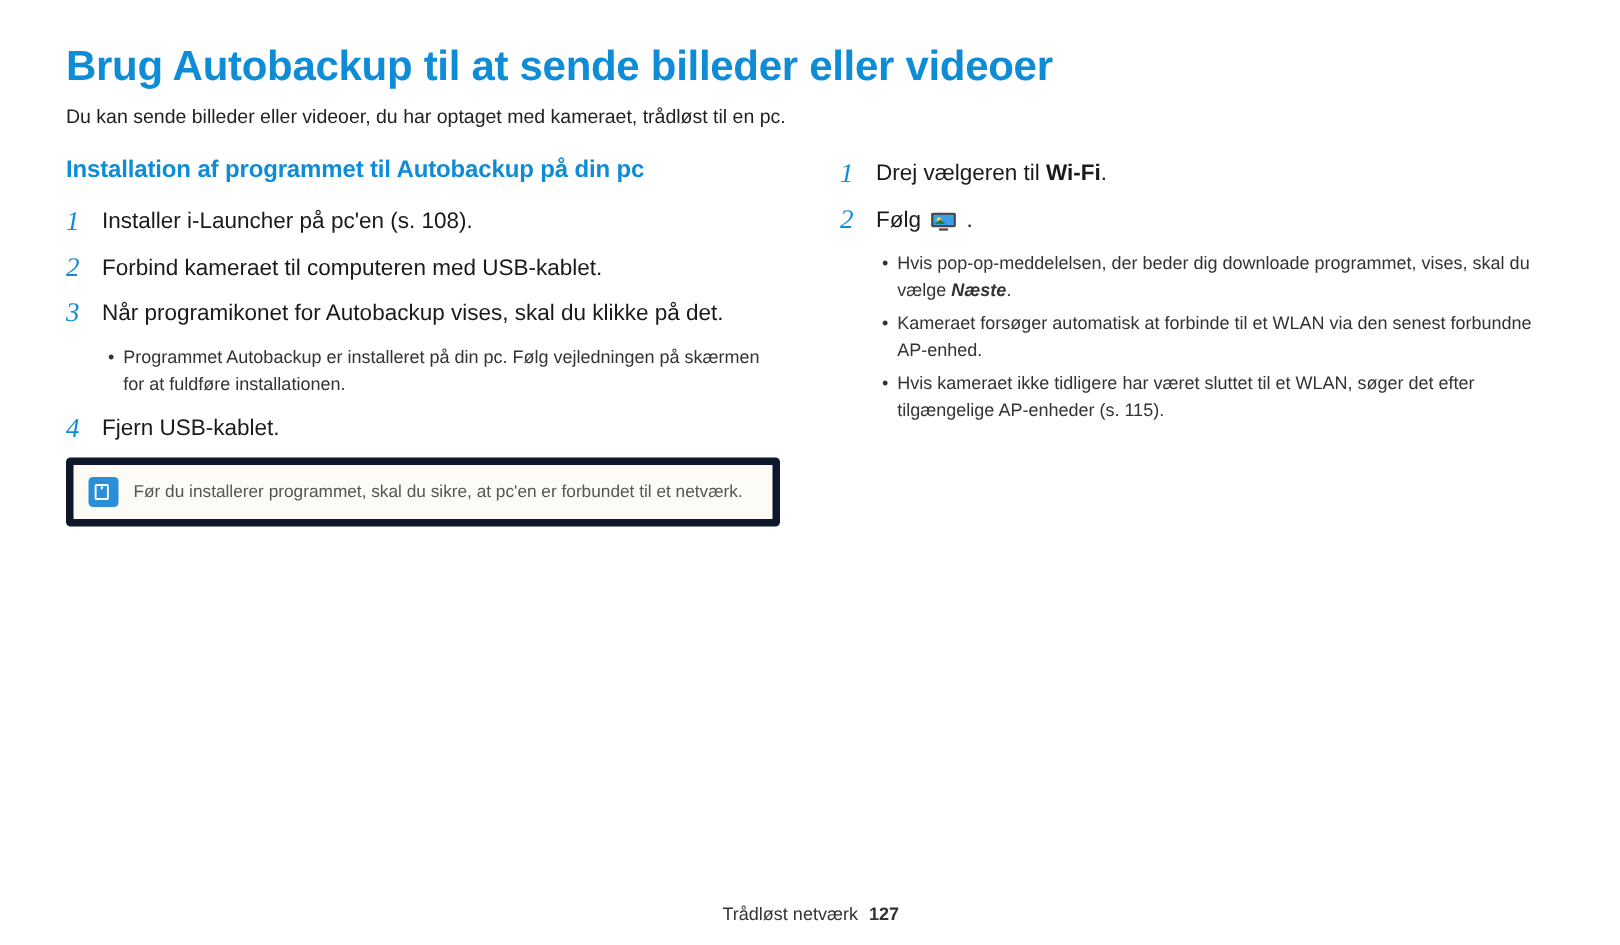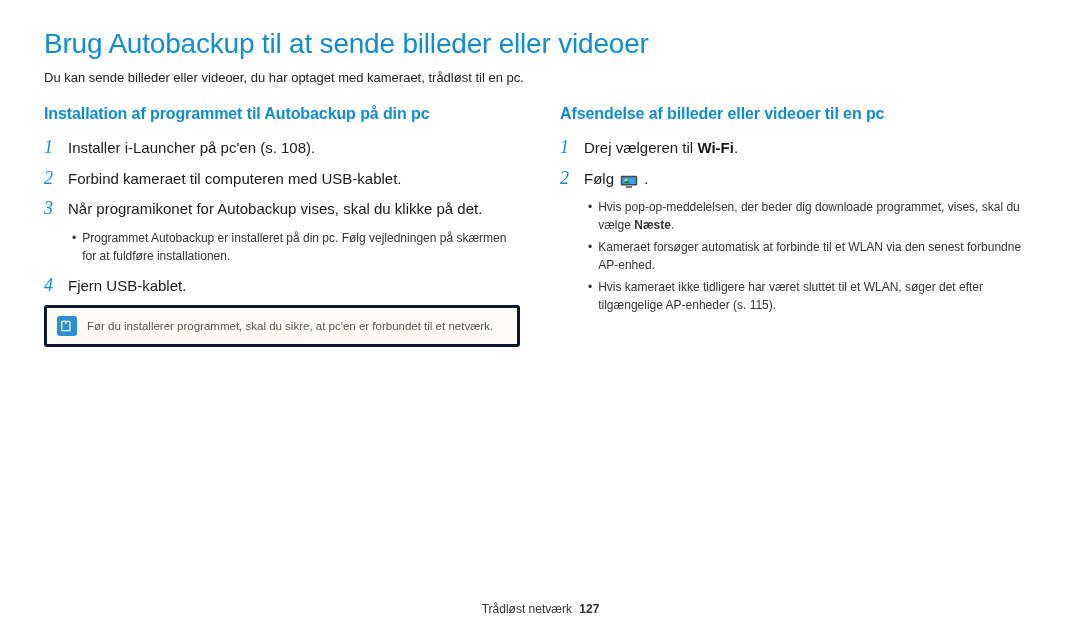--- a/index.html
+++ b/index.html
@@ -7,21 +7,21 @@
     font-family: Arial, Helvetica, sans-serif;
     width: 1080px;
     height: 630px;
     background: #ffffff;
     padding: 28px 44px 0 44px;
     position: relative;
     color: #1a1a1a;
   }
   .title {
     font-size: 28px;
-    font-weight: 400;
+    font-weight: 700;
     color: #0f8cd6;
     margin-bottom: 10px;
     letter-spacing: -0.2px;
   }
   .intro {
     font-size: 13px;
     color: #222;
     margin-bottom: 20px;
   }
   .columns {
@@ -69,23 +69,23 @@
     display: flex;
     gap: 6px;
     font-size: 12px;
     line-height: 1.5;
     color: #333;
     margin-bottom: 4px;
   }
   .sub-bullet {
     flex-shrink: 0;
   }
-  .sub-text b { font-weight: 700; }
+  .sub-text b { font-weight: 700; font-style: italic; }
   .note-box {
-    border: 3px solid #0f172a;
+    border: 5px solid #0f172a;
     background: #fdfbf6;
     border-radius: 3px;
     display: flex;
     align-items: center;
     gap: 10px;
     padding: 8px 10px;
     width: 100%;
   }
   .note-icon {
     width: 20px;
@@ -169,21 +169,20 @@
         <svg viewBox="0 0 24 24" fill="none" stroke="#fff" stroke-width="2.2">
           <rect x="3" y="4" width="14" height="16" rx="1"></rect>
           <path d="M9 4 L12 7 L9 10" fill="#fff" stroke="none"></path>
         </svg>
       </span>
       <span class="note-text">Før du installerer programmet, skal du sikre, at pc'en er forbundet til et netværk.</span>
     </div>
   </div>
 
   <div class="col">
-    <h2 class="section-heading">Afsendelse af billeder eller videoer til en pc</h2>
 
     <div class="step">
       <span class="step-num">1</span>
       <span class="step-text">
         <span>Drej vælgeren til </span><span class="wifi-label">Wi-Fi</span><span>.</span>
       </span>
     </div>
 
     <div class="step">
       <span class="step-num">2</span>

